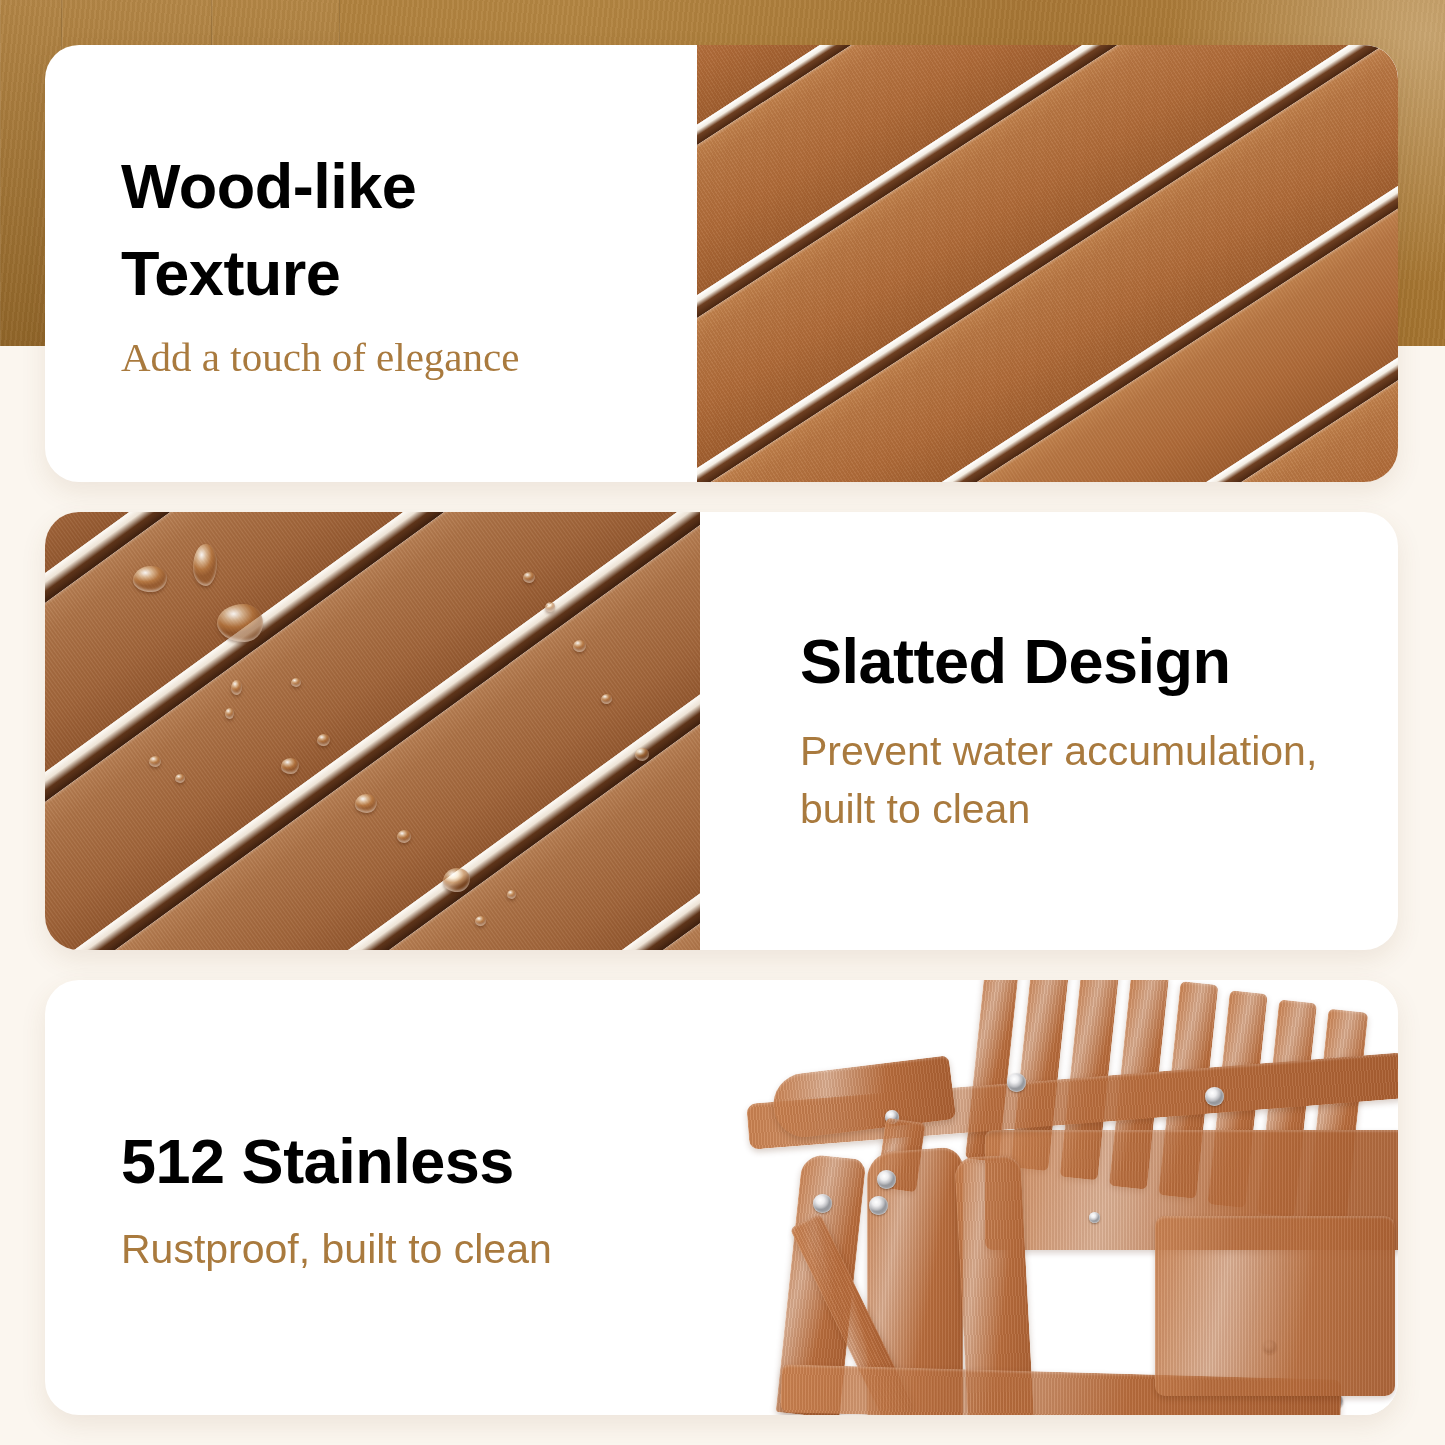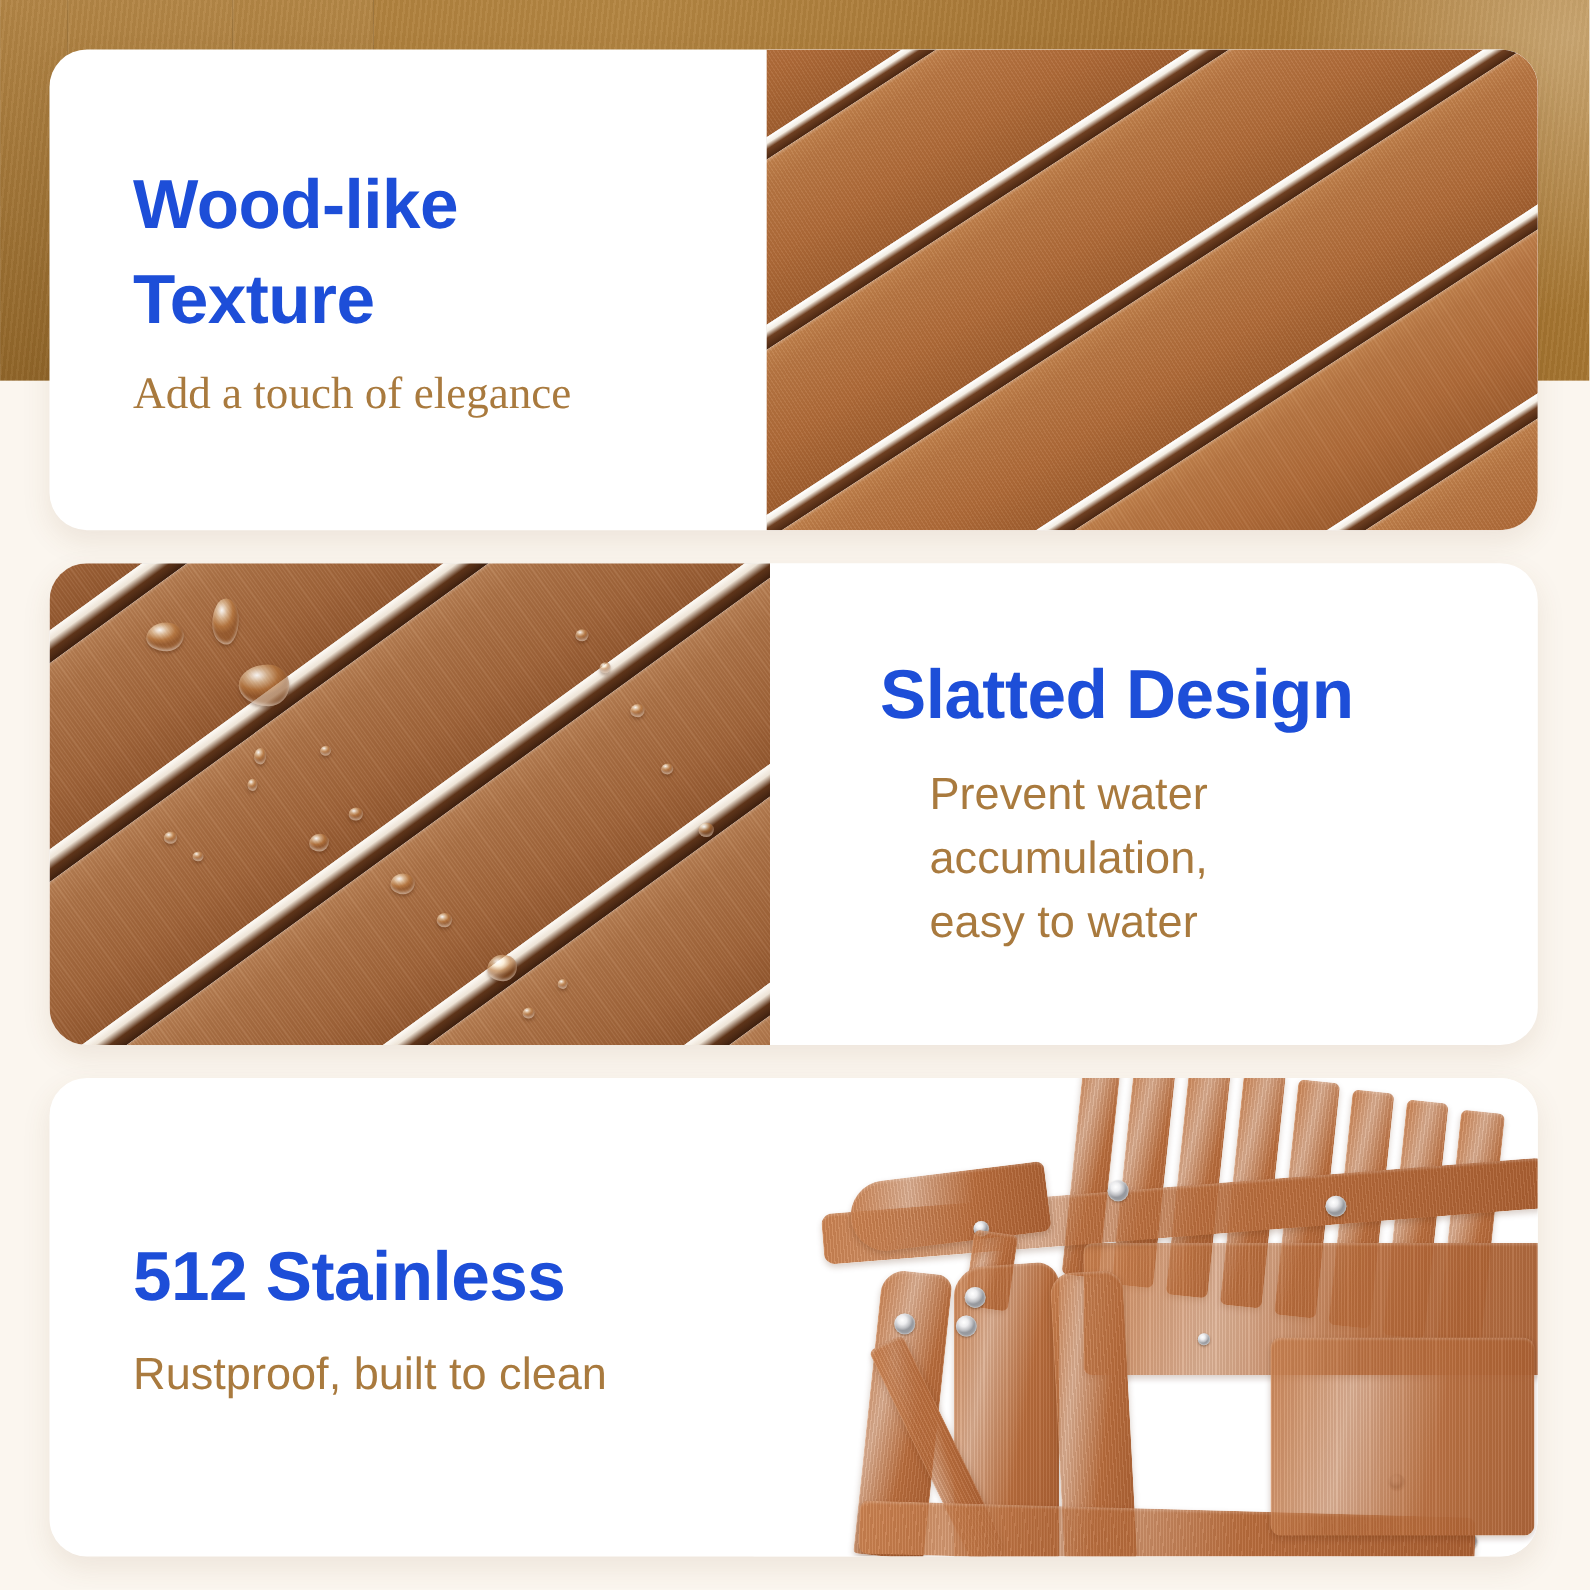--- a/index.html
+++ b/index.html
@@ -44,29 +44,29 @@
 
   .card-text{position:absolute;display:flex;flex-direction:column;justify-content:center;}
   .card-media{position:absolute;top:0;bottom:0;overflow:hidden;background:#FFFFFF;}
 
   
   #card1 .card-text{left:0;top:0;width:652px;height:100%;padding-left:76px;}
   #card2 .card-text{left:655px;top:0;width:698px;height:100%;padding-left:100px;padding-right:40px;}
   #card3 .card-text{left:0;top:0;width:640px;height:100%;padding-left:76px;}
 
   .title{
-    color:#1d4ed8;font-weight:700;letter-spacing:-.5px;
+    color:#000000;font-weight:700;letter-spacing:-.5px;
   }
   .subtitle{color:#A97A3E;font-weight:400;}
 
   #card1 .title{font-size:63px;line-height:1.38;margin-bottom:14px;}
   #card1 .subtitle{font-size:41px;line-height:1.3;font-family:Liberation Serif, serif;}
 
   #card2 .title{font-size:63px;line-height:1.2;margin-bottom:22px;}
-  #card2 .subtitle{font-size:41px;line-height:1.42;margin-left:45px;}
+  #card2 .subtitle{font-size:41px;line-height:1.42;}
 
   #card3 .title{font-size:63px;line-height:1.38;margin-bottom:18px;}
   #card3 .subtitle{font-size:41px;line-height:1.3;}
 
   
   #card1 .card-media{left:652px;right:0;}
   .slats{position:absolute;left:-40%;top:-60%;width:200%;height:240%;
     transform:rotate(-33deg);}
   .slat{
     position:absolute;left:0;width:100%;
@@ -193,21 +193,21 @@
       <div class="drop" style="left:500px;top:90px;width:10px;height:10px;"></div>
       <div class="drop" style="left:528px;top:128px;width:13px;height:12px;"></div>
       <div class="drop" style="left:556px;top:182px;width:11px;height:10px;"></div>
       <div class="drop" style="left:590px;top:236px;width:14px;height:13px;"></div>
       <div class="drop" style="left:430px;top:404px;width:11px;height:10px;"></div>
       <div class="drop" style="left:462px;top:378px;width:9px;height:9px;"></div>
       <div class="drop" style="left:246px;top:166px;width:10px;height:9px;"></div>
     </div>
     <div class="card-text">
       <div class="title">Slatted Design</div>
-      <div class="subtitle"><span>Prevent water accumulation,</span><br><span>easy to water</span></div>
+      <div class="subtitle"><span>Prevent water accumulation,</span><br><span>built to clean</span></div>
     </div>
   </div>
 
   <div class="card" id="card3">
     <div class="card-text">
       <div class="title"><span>512 Stainless</span><br></div>
       <div class="subtitle">Rustproof, built to clean</div>
     </div>
     <div class="card-media">
       <div class="chair">

